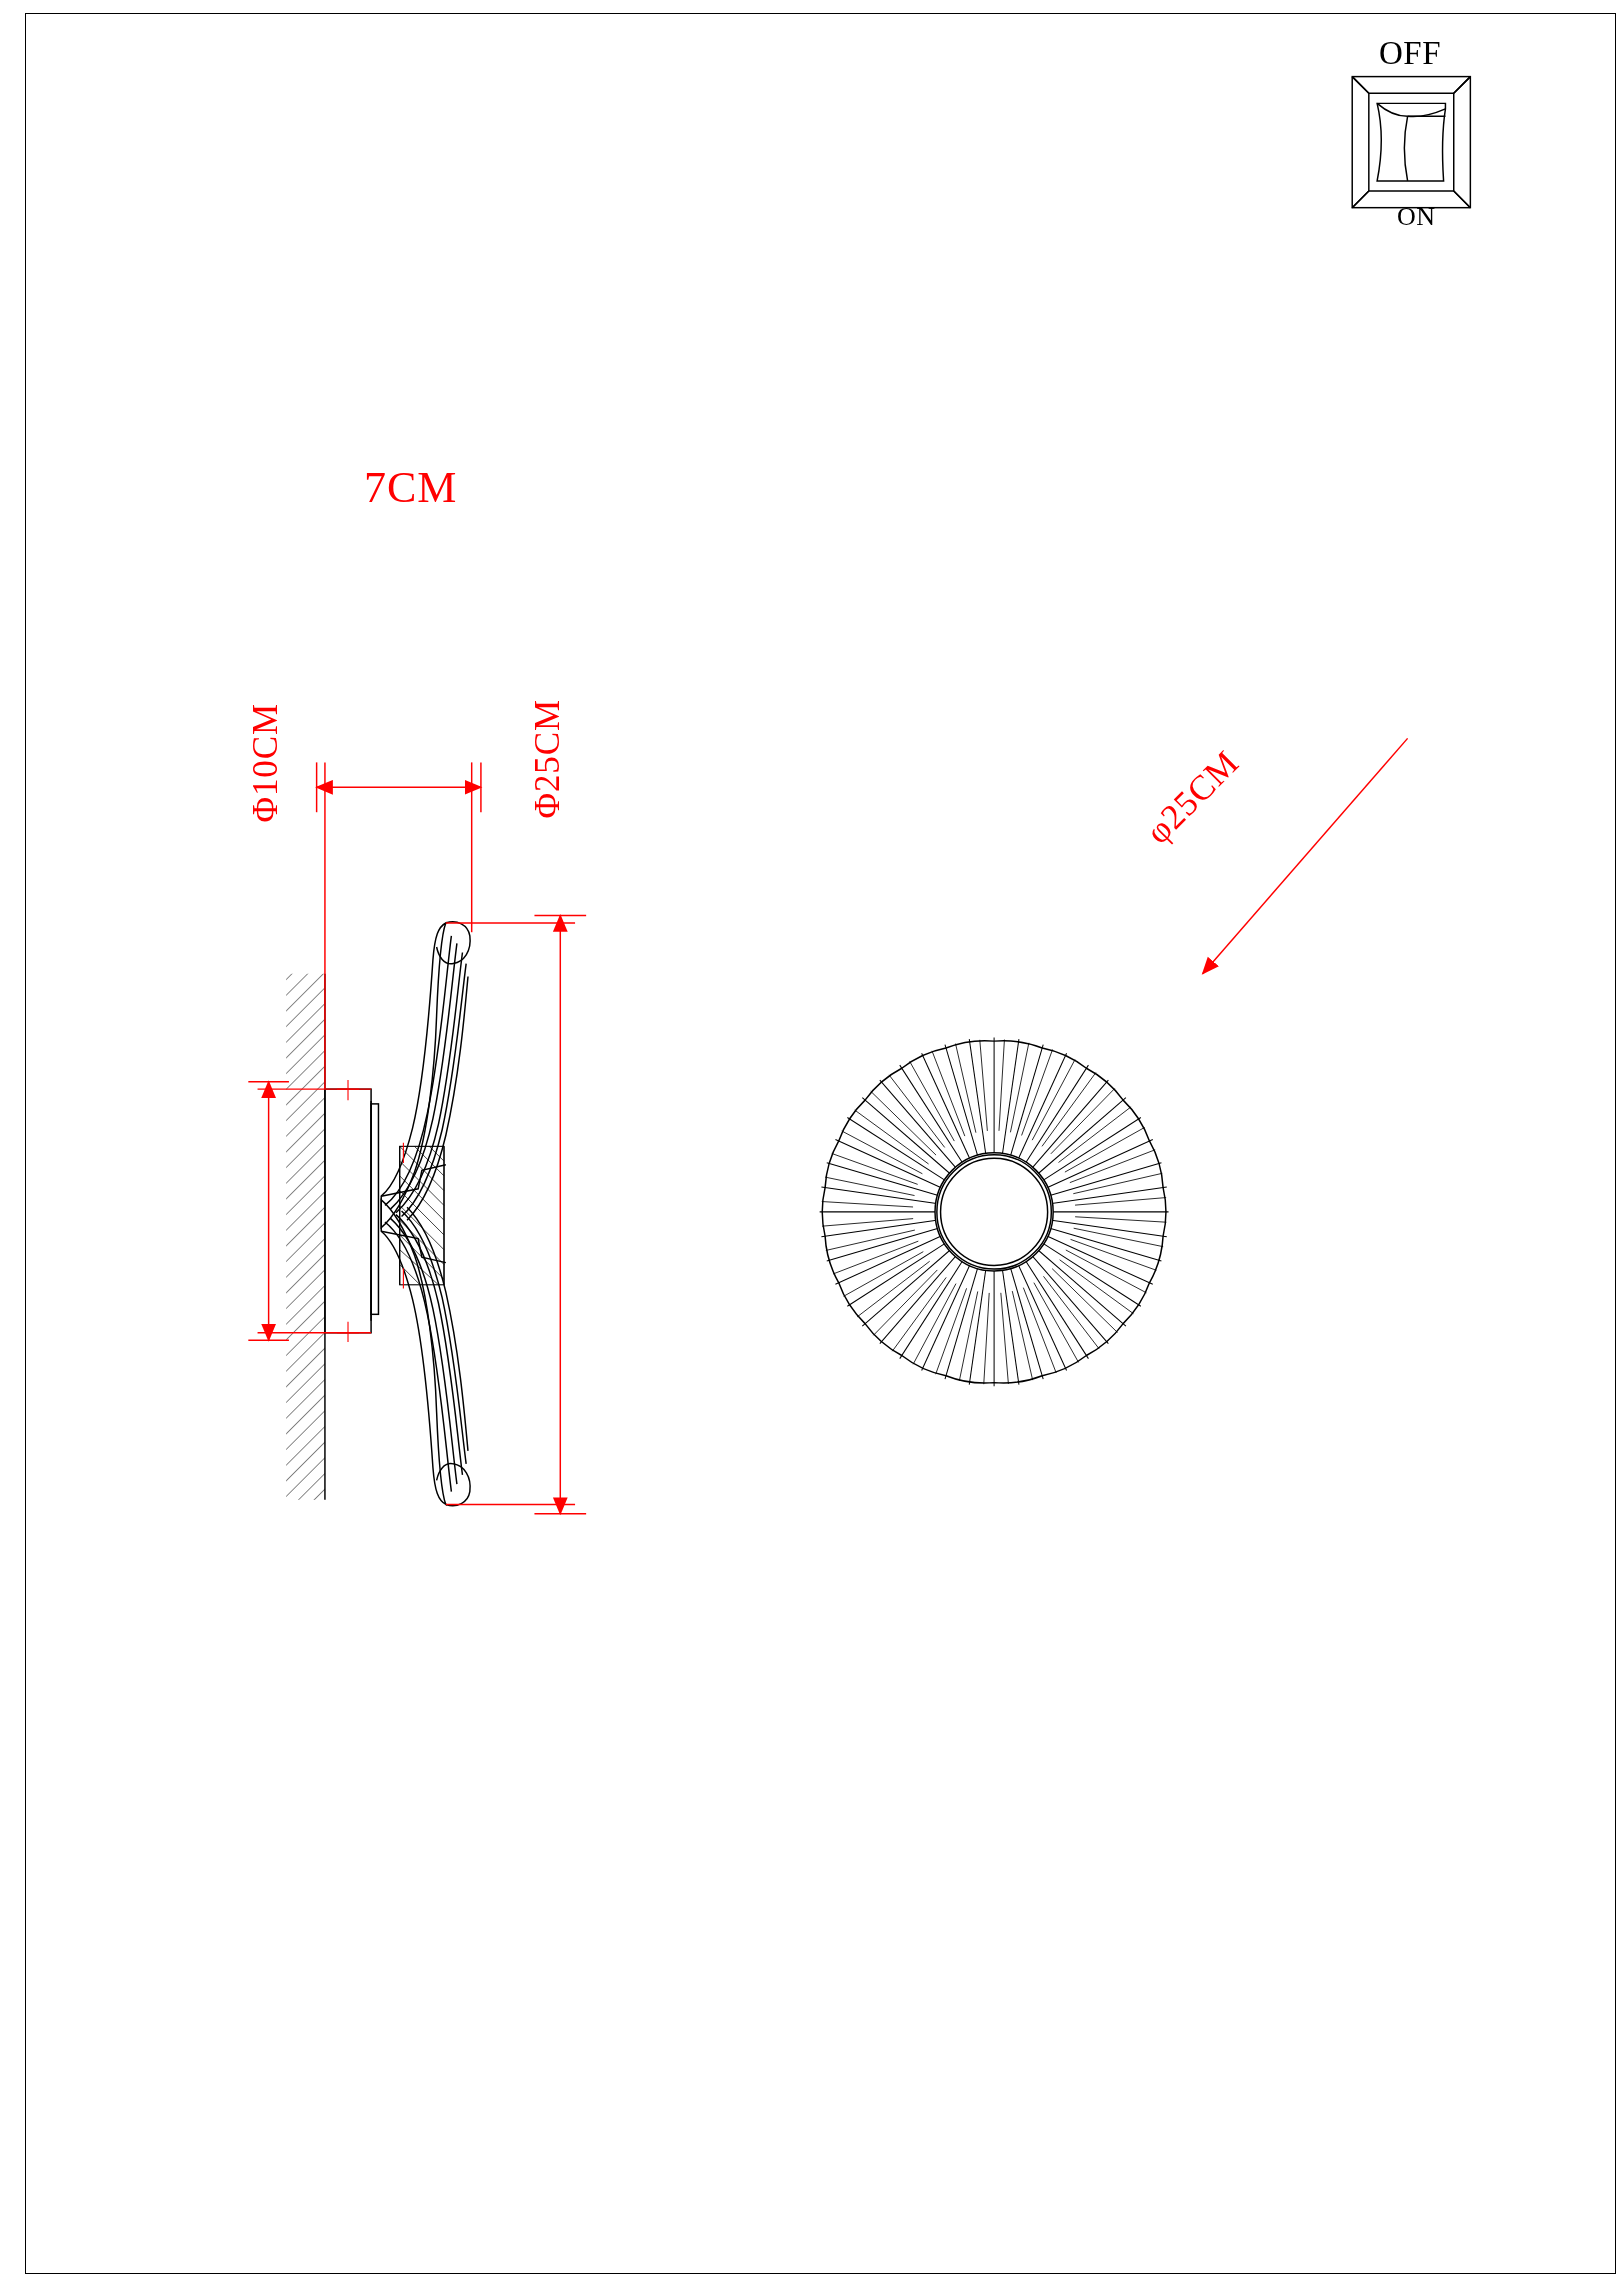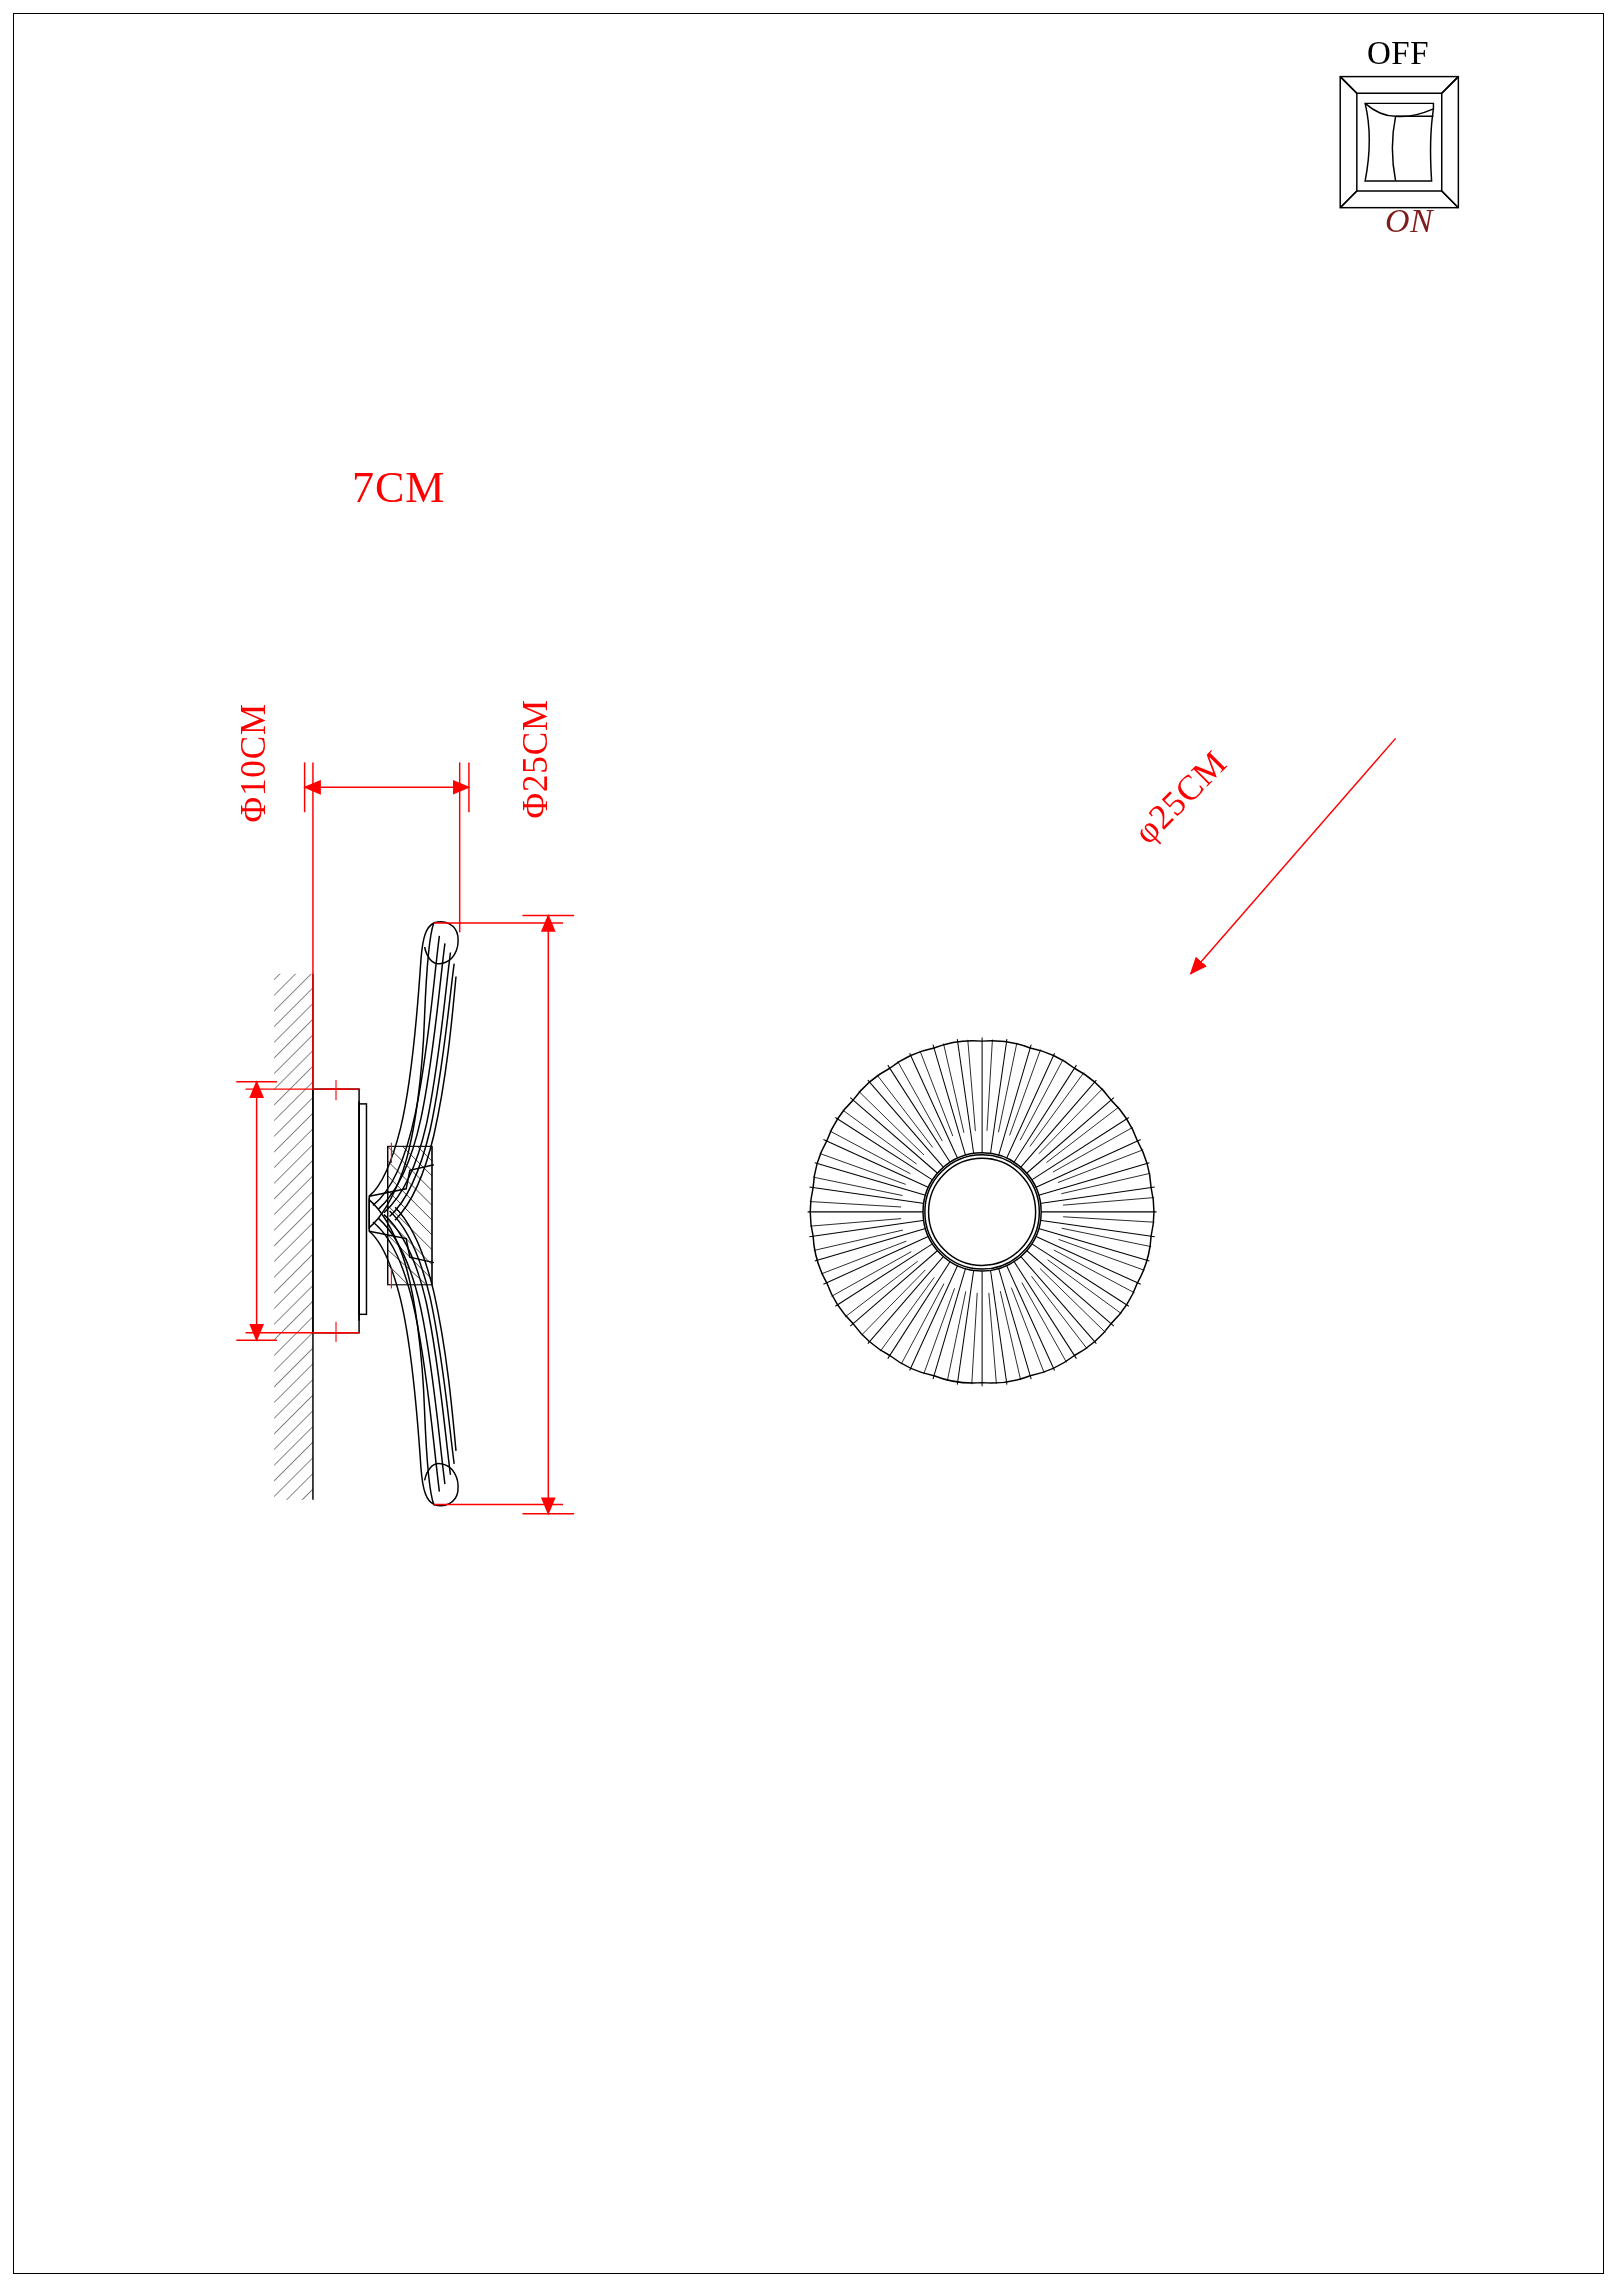--- a/index.html
+++ b/index.html
@@ -9,21 +9,21 @@
   }
   body {
     width: 1619px;
     height: 2289px;
     font-family: "Liberation Serif", serif;
     position: relative;
     overflow: hidden;
   }
   #sheet {
     position: absolute;
-    left: 0; top: 0;
+    left: 12px; top: 0;
     width: 1306px;
     height: 2289px;
   }
   .frame {
     position: absolute;
     left: 13px;
     top: 13px;
     width: 1591px;
     height: 2261px;
     border: 1.5px solid #000000;
@@ -43,24 +43,23 @@
   .label-off {
     left: 1367px;
     top: 35px;
     font-size: 33px;
     color: #000000;
     letter-spacing: 0.5px;
   }
   .label-on {
     left: 1385px;
     top: 202px;
-    font-size: 34px;
-    color: #7f1d1d;
+    font-size: 26px;
+    color: #000000;
     letter-spacing: 0.5px;
-    font-style: italic;
   }
   .dim-red {
     color: #ff0000;
   }
   .dim-7cm {
     left: 352px;
     top: 462px;
     font-size: 44px;
     letter-spacing: 0.9px;
   }

